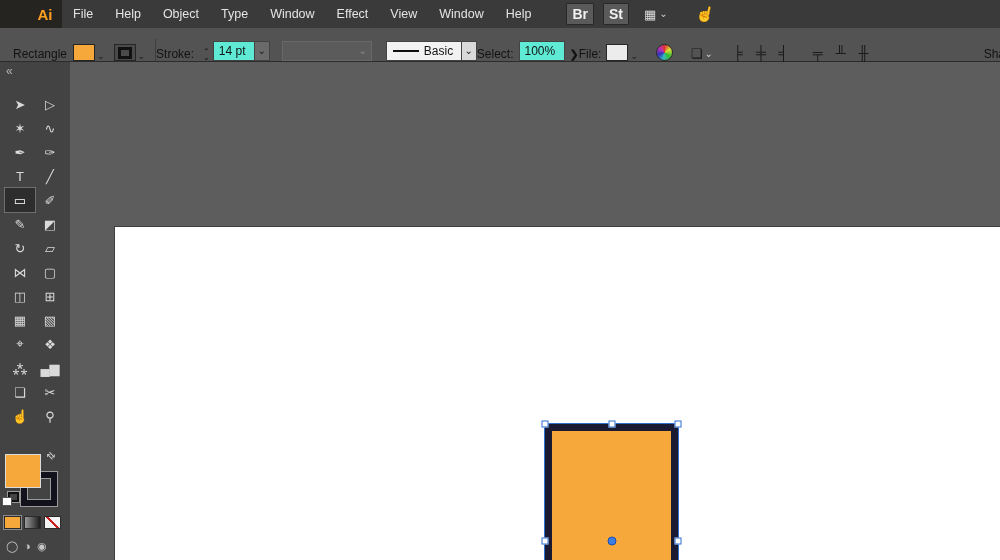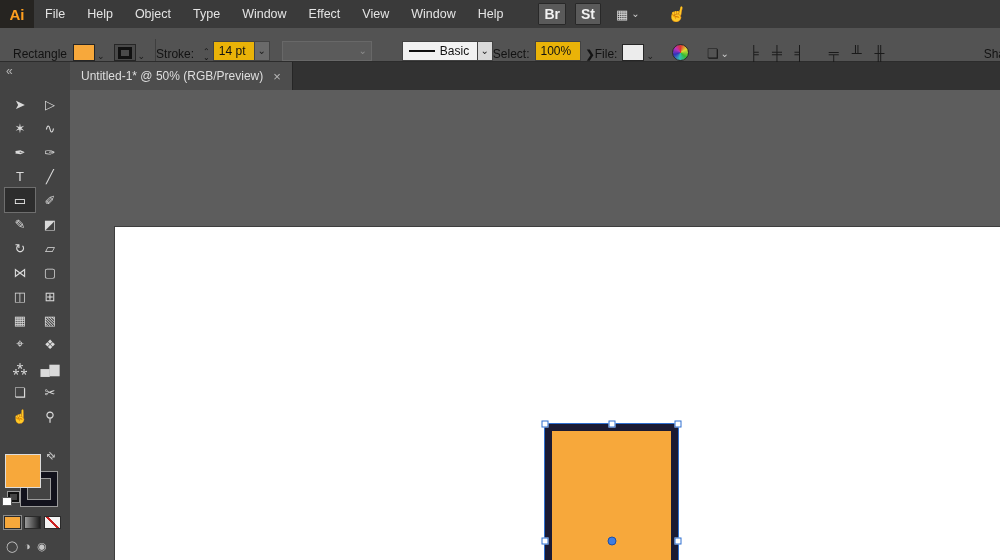--- a/index.html
+++ b/index.html
@@ -3,21 +3,21 @@
 <meta charset="utf-8">
 <style>
   html,body{margin:0;padding:0;background:#2b2b2b;}
   .app{position:relative;width:1000px;height:560px;overflow:hidden;background:#5d5d5d;
        font-family:"Liberation Sans",sans-serif;user-select:none;}
 
   
   .menubar{position:absolute;left:0;top:0;width:1000px;height:28px;background:#3a3a3a;
            display:flex;align-items:center;color:#e4e4e4;font-size:12.5px;}
   .logo{width:34px;height:28px;background:#262421;color:#ff9f1f;font-weight:bold;font-size:15px;
-        display:flex;align-items:center;justify-content:center;}
+        display:flex;align-items:center;justify-content:center;padding-left:28px;}
   .menu-item{padding:0 11px;line-height:28px;white-space:nowrap;text-align:right;}
   .mb-btn{margin-left:9px;background:#5a5a5a;border:1px solid #282828;color:#f2f2f2;
           font-size:14px;font-weight:bold;padding:2px 5px;border-radius:1px;}
   .mb-btn.first{margin-left:24px;}
   .ws{margin-left:15px;display:flex;align-items:center;gap:3px;color:#d9d9d9;}
   .ws-glyph{font-size:13px;line-height:1;}
   .caret{font-size:10px;color:#cfcfcf;line-height:1;}
   .touch{margin-left:28px;font-size:15px;color:#d9d9d9;transform:rotate(12deg);}
 
   
@@ -27,30 +27,30 @@
   .cb-label{white-space:nowrap;}
   .ctx{margin-left:13px;width:58px;}
   .swatch-fill{width:20px;height:15px;background:#f7a83b;border:1px solid #262626;margin-left:2px;}
   .sw-caret{font-size:9px;color:#1a1a1a;margin-left:2px;}
   .stroke-swatch{width:20px;height:15px;margin-left:9px;background:#4a4a4a;border:1px solid #262626;
                  display:flex;align-items:center;justify-content:center;}
   .ring{width:8px;height:6px;border:3px solid #111;}
   .vsep{width:1px;height:22px;background:#3e3e3e;margin-left:10px;}
   .stepper{display:flex;flex-direction:column;margin-left:9px;line-height:6px;text-align:center;}
   .stepper span{font-size:8px;color:#111;}
-  .field{height:20px;background:#eab308;border:1px solid #434343;display:flex;align-items:center;
+  .field{height:20px;background:#5eead4;border:1px solid #434343;display:flex;align-items:center;
          box-sizing:border-box;}
   .weight{width:42px;margin-left:3px;padding-left:5px;}
   .combo-caret{width:15px;height:20px;background:#6a6a6a;border:1px solid #434343;border-left:none;
                display:flex;align-items:center;justify-content:center;box-sizing:border-box;}
   .combo-caret .caret{color:#1c1c1c;}
   .profile{width:90px;margin-left:12px;background:#5b5b5b;border-color:#686868;
            justify-content:flex-end;}
   .profile .caret{color:#8d8d8d;margin-right:4px;}
-  .brush{width:76px;margin-left:30px;background:#f2f2f2;padding-left:6px;gap:5px;}
+  .brush{width:76px;margin-left:14px;background:#f2f2f2;padding-left:6px;gap:5px;}
   .brush-line{width:26px;height:2px;background:#111;}
   .brush-caret{background:#d9d9d9;}
   .opacity{width:46px;margin-left:5px;padding-left:5px;}
   .chev{margin-left:5px;font-size:11px;font-weight:bold;color:#141414;}
   .style-swatch{width:20px;height:15px;background:#ececec;border:1px solid #262626;margin-left:5px;}
   .recolor{width:15px;height:15px;border-radius:50%;margin-left:18px;border:1px solid #2a2a2a;
            background:conic-gradient(#d33 0deg,#dd3 60deg,#3b3 130deg,#3bb 190deg,#33b 250deg,#b3b 310deg,#d33 360deg);}
   .tx{margin-left:18px;display:flex;align-items:center;gap:2px;color:#151515;font-size:13px;}
   .align{margin-left:20px;display:flex;gap:13px;font-size:14px;color:#1a1a1a;}
   .align.g2{margin-left:24px;}
@@ -182,26 +182,20 @@
     </div>
     <div class="align g2">
       <span>╤</span>
       <span>╨</span>
       <span>╫</span>
     </div>
 
     <div class="cb-label sha">Sha</div>
   </div>
 
-  <div class="tabbar">
-    <div class="tab">
-      <span>Untitled-1* @ 50% (RGB/Preview)</span>
-      <span class="tab-close">×</span>
-    </div>
-  </div>
 
   <div class="toolbar">
     <div class="collapse">«</div>
 
     <div class="tools">
       <div class="tool">➤</div>
       <div class="tool">▷</div>
       <div class="tool">✶</div>
       <div class="tool">∿</div>
       <div class="tool">✒</div>

